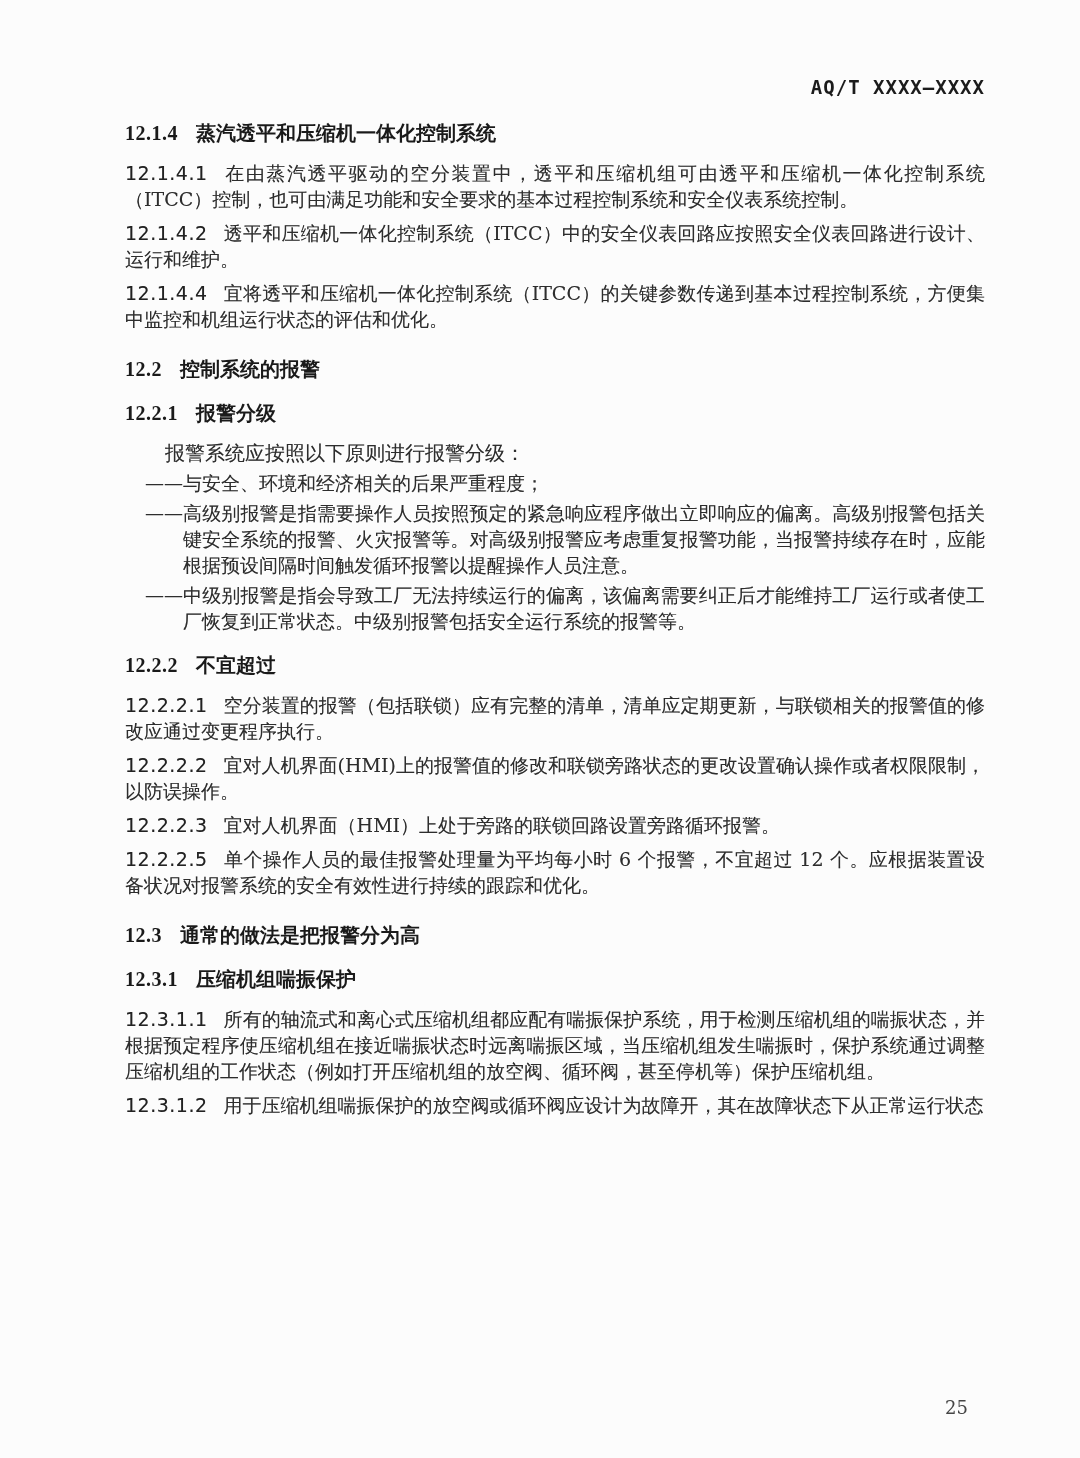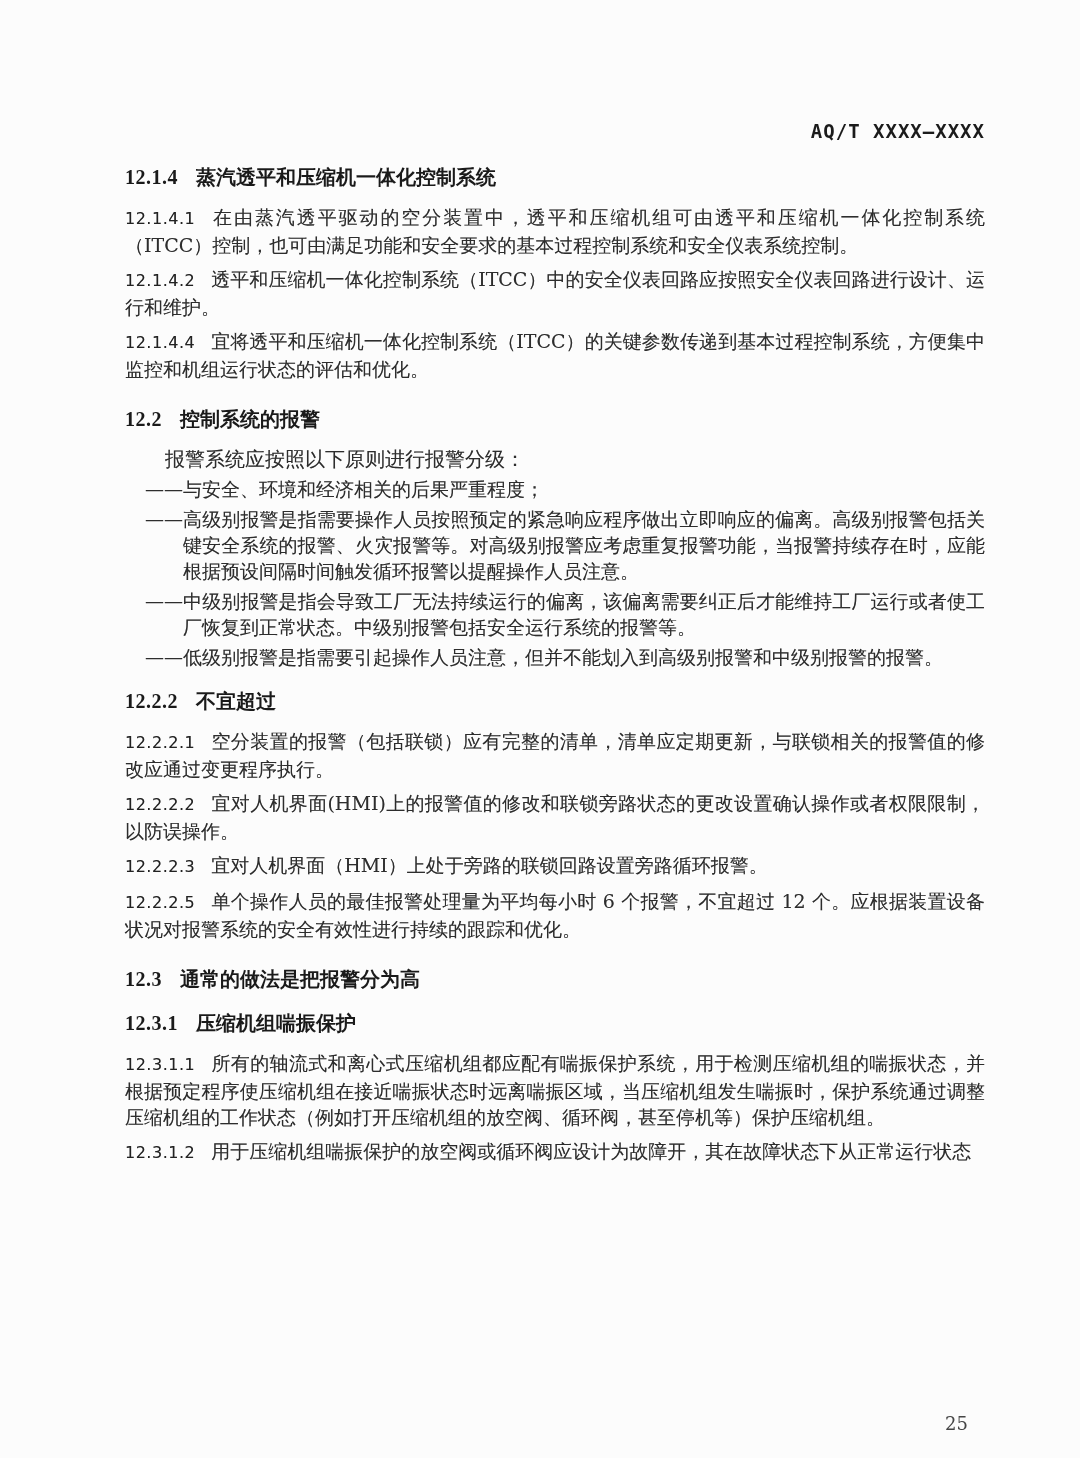--- a/index.html
+++ b/index.html
@@ -8,21 +8,21 @@
     background:#f6f6f6;
     font-family:"DejaVu Serif","Liberation Serif",serif;
     color:#2d2d2d;
     overflow:hidden;
   }
   .page{
     position:relative;
     width:1080px;height:1458px;
     box-sizing:border-box;
     background:#fcfcfc;
-    padding:120px 95px 0 125px;
+    padding:76px 95px 0 125px;
   }
   .doc-header{
     text-align:right;
     height:22px;
     margin-bottom:22px;
   }
   .doc-code{
     font-family:"DejaVu Sans Mono","Liberation Mono",monospace;
     font-size:19px;
     letter-spacing:1px;
@@ -44,21 +44,21 @@
   .para{
     font-size:19px;
     line-height:26px;
     margin:0 0 8px 0;
     text-align:justify;
     color:#2d2d2d;
     text-shadow:0 0 0.4px rgba(0,0,0,.3);
   }
   .para .num{
     font-family:"DejaVu Sans","Liberation Sans",sans-serif;
-    font-size:16px;
+    font-size:19px;
     letter-spacing:0.5px;
     color:#222;
     margin-right:16px;
     white-space:nowrap;
   }
   .intro{
     font-size:20px;
     line-height:26px;
     margin:0 0 4px 0;
     text-indent:2em;
@@ -68,21 +68,21 @@
     font-size:19px;
     line-height:26px;
     margin:4px 0 0 20px;
     padding-left:38px;
     text-indent:-38px;
     text-align:justify;
     text-shadow:0 0 0.4px rgba(0,0,0,.3);
   }
   .doc-footer{
     position:absolute;
-    bottom:24px;
+    bottom:40px;
     right:112px;
   }
   .page-number{
     font-size:18px;
     color:#454545;
   }
 </style>
 </head>
 <body>
 
@@ -90,25 +90,25 @@
   <div class="doc-header">
     <span class="doc-code">AQ/T XXXX—XXXX</span>
   </div>
 
   <div class="doc-body" id="doc-body">
       <div class="h3" style="margin-top: 14px;"><span class="num">12.1.4</span><span>蒸汽透平和压缩机一体化控制系统</span></div>
       <div class="para"><span class="num">12.1.4.1</span><span>在由蒸汽透平驱动的空分装置中，透平和压缩机组可由透平和压缩机一体化控制系统（ITCC）控制，也可由满足功能和安全要求的基本过程控制系统和安全仪表系统控制。</span></div>
       <div class="para"><span class="num">12.1.4.2</span><span>透平和压缩机一体化控制系统（ITCC）中的安全仪表回路应按照安全仪表回路进行设计、运行和维护。</span></div>
       <div class="para"><span class="num">12.1.4.4</span><span>宜将透平和压缩机一体化控制系统（ITCC）的关键参数传递到基本过程控制系统，方便集中监控和机组运行状态的评估和优化。</span></div>
       <div class="h2"><span class="num">12.2</span><span>控制系统的报警</span></div>
+      <div class="h3"><span class="num">12.2.1</span><span>报警分级</span></div>
       <div class="intro">报警系统应按照以下原则进行报警分级：</div>
       <div class="dash">——与安全、环境和经济相关的后果严重程度；</div>
       <div class="dash">——高级别报警是指需要操作人员按照预定的紧急响应程序做出立即响应的偏离。高级别报警包括关键安全系统的报警、火灾报警等。对高级别报警应考虑重复报警功能，当报警持续存在时，应能根据预设间隔时间触发循环报警以提醒操作人员注意。</div>
       <div class="dash">——中级别报警是指会导致工厂无法持续运行的偏离，该偏离需要纠正后才能维持工厂运行或者使工厂恢复到正常状态。中级别报警包括安全运行系统的报警等。</div>
-      <div class="dash">——低级别报警是指需要引起操作人员注意，但并不能划入到高级别报警和中级别报警的报警。</div>
       <div class="h3"><span class="num">12.2.2</span><span>不宜超过</span></div>
       <div class="para"><span class="num">12.2.2.1</span><span>空分装置的报警（包括联锁）应有完整的清单，清单应定期更新，与联锁相关的报警值的修改应通过变更程序执行。</span></div>
       <div class="para"><span class="num">12.2.2.2</span><span>宜对人机界面(HMI)上的报警值的修改和联锁旁路状态的更改设置确认操作或者权限限制，以防误操作。</span></div>
       <div class="para"><span class="num">12.2.2.3</span><span>宜对人机界面（HMI）上处于旁路的联锁回路设置旁路循环报警。</span></div>
       <div class="para"><span class="num">12.2.2.5</span><span>单个操作人员的最佳报警处理量为平均每小时 6 个报警，不宜超过 12 个。应根据装置设备状况对报警系统的安全有效性进行持续的跟踪和优化。</span></div>
       <div class="h2"><span class="num">12.3</span><span>通常的做法是把报警分为高</span></div>
       <div class="h3"><span class="num">12.3.1</span><span>压缩机组喘振保护</span></div>
       <div class="para"><span class="num">12.3.1.1</span><span>所有的轴流式和离心式压缩机组都应配有喘振保护系统，用于检测压缩机组的喘振状态，并根据预定程序使压缩机组在接近喘振状态时远离喘振区域，当压缩机组发生喘振时，保护系统通过调整压缩机组的工作状态（例如打开压缩机组的放空阀、循环阀，甚至停机等）保护压缩机组。</span></div>
       <div class="para"><span class="num">12.3.1.2</span><span>用于压缩机组喘振保护的放空阀或循环阀应设计为故障开，其在故障状态下从正常运行状态</span></div>
     </div>

